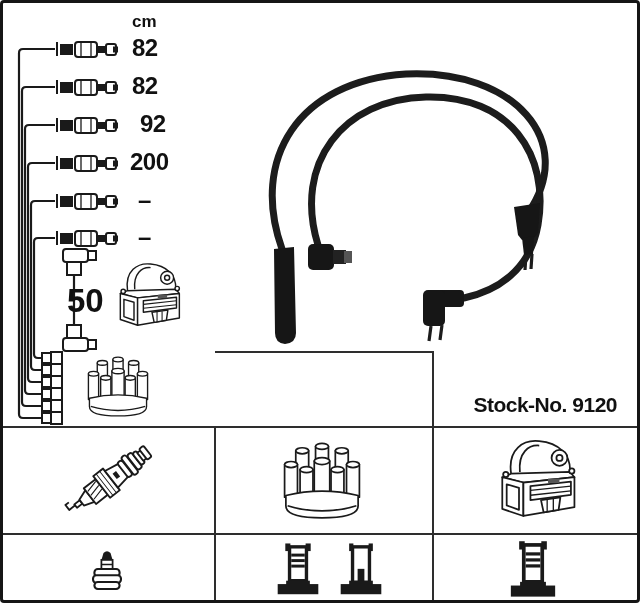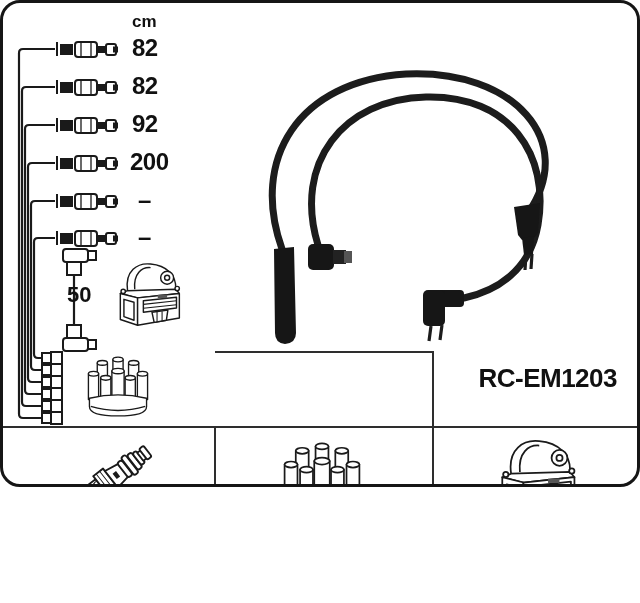--- a/index.html
+++ b/index.html
@@ -1,25 +1,25 @@
 <!DOCTYPE html>
 <html><head>
 <meta charset="utf-8">
 <style>
   html,body{margin:0;padding:0;background:#fff;}
   #card{
-    position:relative;width:640px;height:487px;box-sizing:border-box;
-    background:#fff;border:3px solid #151515;border-radius:20px;overflow:hidden;
+    position:relative;width:640px;height:603px;box-sizing:border-box;
+    background:#fff;border:3px solid #151515;border-radius:4px;overflow:hidden;
     font-family:"Liberation Sans","DejaVu Sans",sans-serif;color:#111;
   }
   .abs{position:absolute;}
   .lbl{position:absolute;font-weight:bold;color:#111;white-space:nowrap;}
   .unit{font-size:17px;}
   .len{font-size:24px;letter-spacing:-0.5px;text-align:center;}
-  .coil-len{font-size:22px;text-align:center;}
+  .coil-len{font-size:33px;text-align:center;}
   .pn{font-size:26px;letter-spacing:-0.5px;}
   .stock{font-size:21px;letter-spacing:-0.5px;}
   .divider{position:absolute;background:#2e2e2e;}
   svg{display:block;overflow:visible;}
 </style>
 </head>
 <body>
 
 <div id="card">
 
@@ -163,21 +163,21 @@
       <use href="#stack-conn" transform="translate(0,379)"></use>
       <use href="#stack-conn" transform="translate(0,391)"></use>
       <use href="#stack-conn" transform="translate(0,403)"></use>
       <use href="#stack-conn" transform="translate(0,415)"></use>
     </g>
   </svg>
 
   <span class="lbl unit abs" style="left:129px;top:9px">cm</span>
   <span class="lbl len abs" style="left:129px;top:31px">82</span>
   <span class="lbl len abs" style="left:129px;top:69px">82</span>
-  <span class="lbl len abs" style="left:129px;top:107px">92</span>
+  <span class="lbl len abs" style="left:137px;top:107px">92</span>
   <span class="lbl len abs" style="left:127px;top:145px">200</span>
   <span class="lbl len abs" style="left:135px;top:183px">–</span>
   <span class="lbl len abs" style="left:135px;top:220px">–</span>
   <span class="lbl coil-len abs" style="left:64px;top:279px">50</span>
 
   <svg class="abs" style="left:113px;top:250px" width="72" height="84" viewBox="0 0 100 100">
       <use href="#sym-coil"></use>
     </svg>
   <svg class="abs" style="left:81px;top:343px" width="68" height="80" viewBox="0 0 100 100">
       <use href="#sym-cap"></use>
@@ -203,21 +203,21 @@
       <path d="M288,192 L287,207 M294,191 L293,206" stroke="#1c1c1c" stroke-width="3.2" fill="none"></path>
     </g>
 
     <g>
       <rect x="196" y="227" width="30" height="17" rx="4" fill="#161616"></rect>
       <rect x="185" y="227" width="22" height="36" rx="5" fill="#161616"></rect>
       <path d="M193,263 L191,278 M204,262 L202,277" stroke="#1c1c1c" stroke-width="3.2" fill="none"></path>
     </g>
   </svg>
 
-  <div class="lbl pn abs" style="right:20px;top:360px;text-align:right">RC-EM1203</div>
+  <div class="lbl stock abs" style="right:20px;top:390px;text-align:right">Stock-No. 9120</div>
 
   <div class="divider" style="left:212px;top:348px;width:219px;height:2px"></div>
   <div class="divider" style="left:429px;top:348px;width:2px;height:249px"></div>
   <div class="divider" style="left:0;top:423px;width:634px;height:2px"></div>
   <div class="divider" style="left:0;top:530px;width:634px;height:2px"></div>
   <div class="divider" style="left:211px;top:425px;width:2px;height:172px"></div>
 
   <svg class="abs" style="left:48px;top:427px" width="115" height="103" viewBox="0 0 115 103">
     <g transform="translate(57,52) rotate(-38) scale(0.62) translate(-85,-39)">
       <use href="#sym-plug"></use>

